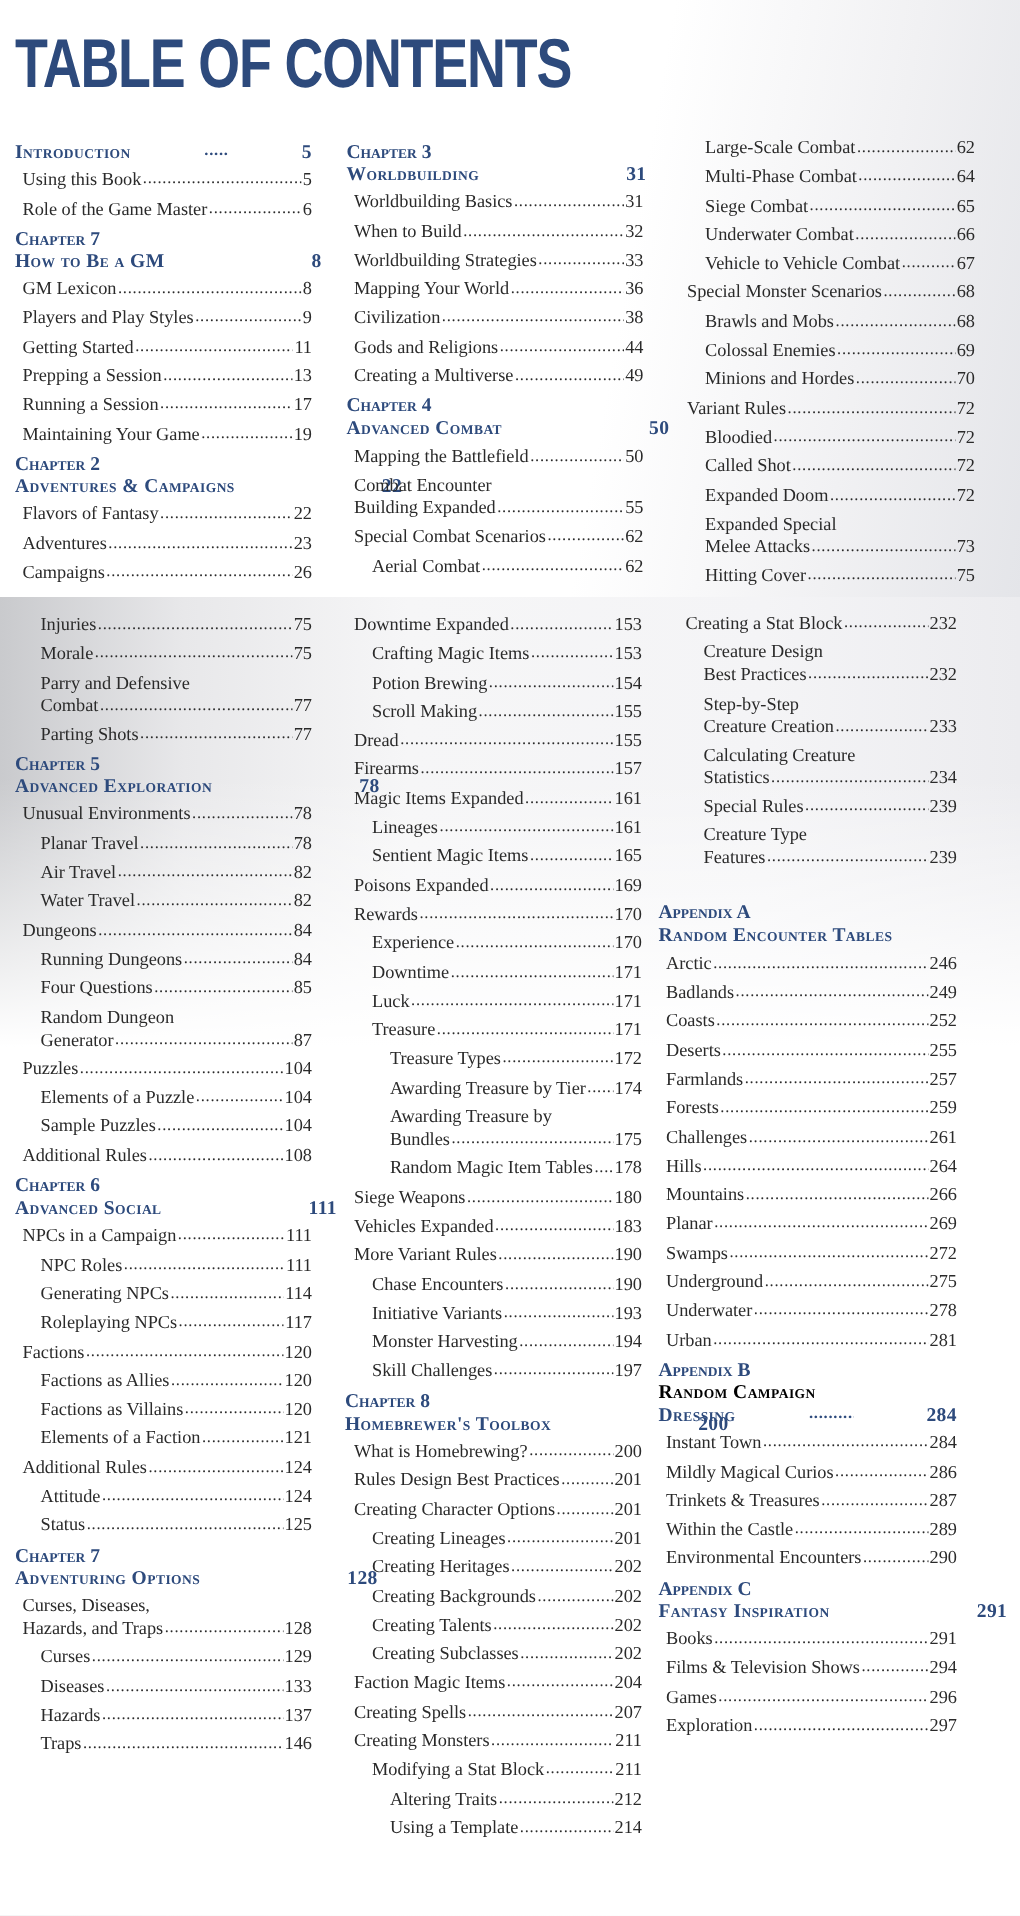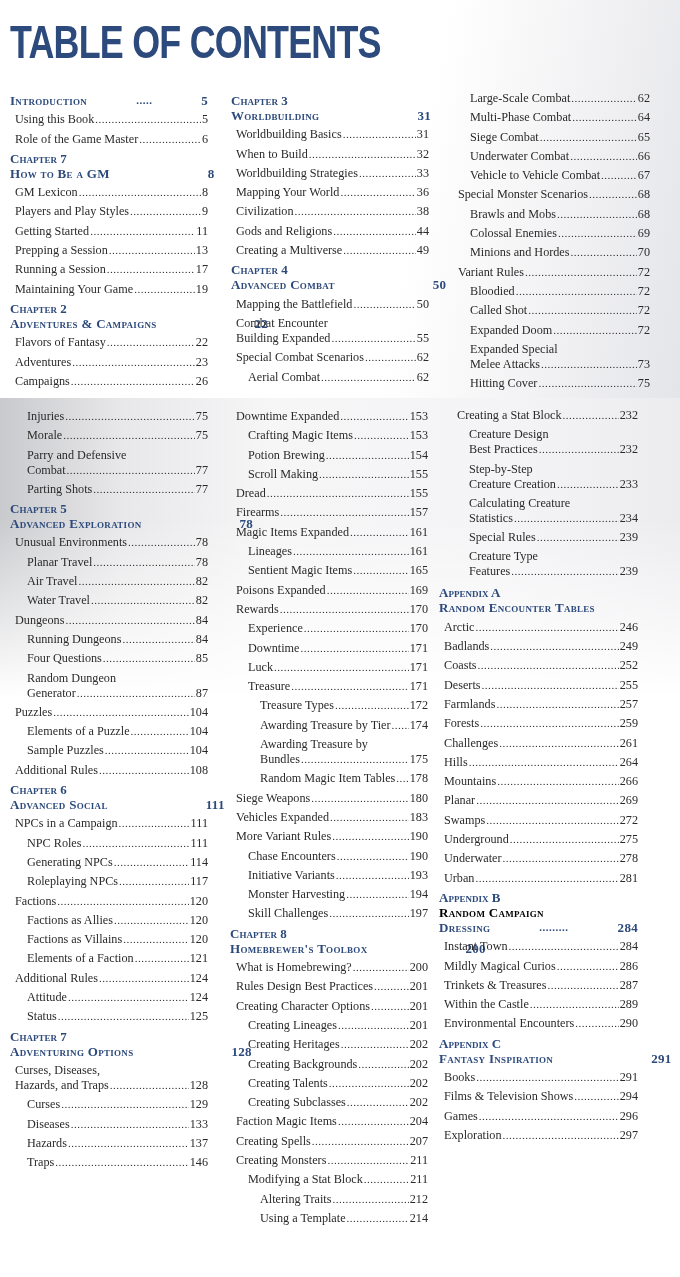--- a/index.html
+++ b/index.html
@@ -767,21 +767,21 @@
     </div>
   <div class="entry two-line" style="padding-left:30px">
       <span class="line1">Creature Type</span>
       <span class="row2">
         <span class="label">Features</span>
         <span class="dots"></span>
         <span class="page">239</span>
       </span>
     </div>
 
-  <div class="chap-num" style="margin-top:6px">Appendix A</div>
+  <div class="chap-num" style="margin-top:21px">Appendix A</div>
   <div class="entry heading lvl0">
       <span class="label">Random Encounter Tables</span>
       <span class="dots"></span>
       <span class="page">246</span>
     </div>
   <div class="entry lvl1">
       <span class="label">Arctic</span>
       <span class="dots"></span>
       <span class="page">246</span>
     </div>

